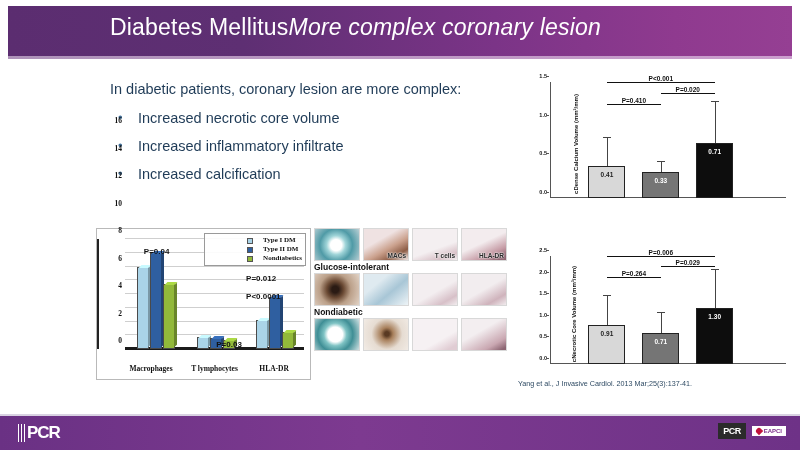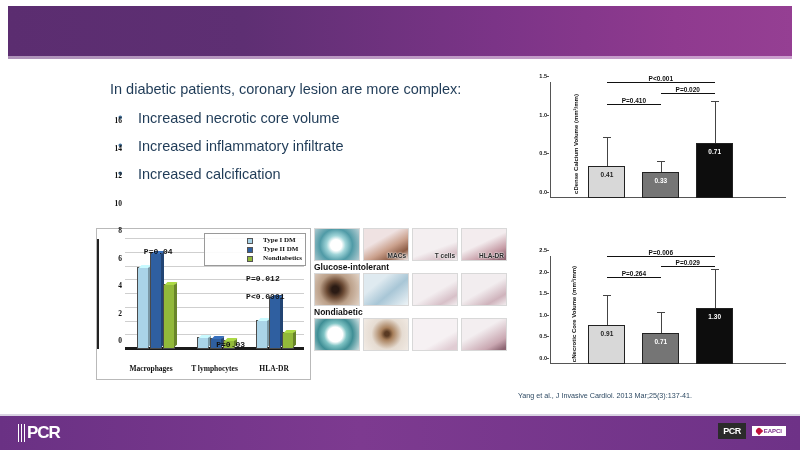--- a/index.html
+++ b/index.html
@@ -37,21 +37,21 @@
   #c3d-base { position:absolute; left:28px; right:6px; bottom:29px; height:3px; background:#1b1b1b; }
   .c3d-group { position:absolute; bottom:0; display:flex; align-items:flex-end; gap:1px; }
   .c3d-bar { position:relative; width:12px; }
   .c3d-bar .top { position:absolute; left:2px; right:-2px; height:3px; top:-3px;
     transform:skewX(-45deg); }
   .c3d-bar .side { position:absolute; right:-3px; width:3px; top:-1px; bottom:2px;
     transform:skewY(-38deg); }
   .c3d-xlabel { position:absolute; bottom:6px; font-size:7.5px; font-weight:bold;
     font-family:"Liberation Serif", serif; color:#111; text-align:center; transform:translateX(-50%); }
   .c3d-pval { position:absolute; font-size:8px; font-weight:bold;
-    font-family:Liberation Mono, monospace; color:#111; white-space:nowrap; }
+    font-family:Liberation Sans, sans-serif; color:#111; white-space:nowrap; }
   #c3d-legend { position:absolute; right:4px; top:4px; background:rgba(255,255,255,.9);
     border:1px solid #9a9a9a; padding:2px 3px; }
   #c3d-legend div { display:flex; align-items:center; gap:10px; font-size:7px;
     font-family:"Liberation Serif", serif; font-weight:bold; color:#111; line-height:9px;margin-left:39px; }
   #c3d-legend span.sw { width:6px; height:6px; display:inline-block; border:.5px solid #555; }
 
   
   #histo { position:absolute; left:314px; top:228px; width:198px; height:152px; }
   .h-rowlabel { font-size:8.5px; font-weight:bold; color:#111; line-height:11px; }
   .h-row { display:flex; gap:3px; margin-bottom:1px; }
@@ -72,21 +72,21 @@
   .r-tick:after { content:""; position:absolute; left:100%; top:50%; width:2px; height:1px; background:#555; }
   .r-bar { position:absolute; bottom:0; border:1px solid #222; }
   .r-barval { position:absolute; left:0; right:0; top:4px; text-align:center;
     font-size:6.5px; font-weight:bold; }
   .r-err { position:absolute; width:1px; background:#444; }
   .r-errcap { position:absolute; height:1px; background:#444; }
   .r-brk { position:absolute; height:1px; background:#111; }
   .r-brklab { position:absolute; font-size:6.5px; font-weight:bold; color:#111;
     white-space:nowrap; transform:translateX(-50%); }
 
-  #citations { position:absolute; left:518px; top:390px; width:280px; }
+  #citations { position:absolute; left:518px; top:378px; width:280px; }
   #citations div { font-size:7.2px; color:#2e4a63; line-height:11px; }
 
   
   #footer { position:absolute; left:0; bottom:0; width:800px; height:34px;
     background:linear-gradient(to right,#6a3184,#7d3a90 45%,#6e3287); }
   #footer-accent { position:absolute; left:0; bottom:34px; width:800px; height:2px; background:#d9d2e2; }
   #pcr-logo { position:absolute; left:18px; top:4px; width:78px; height:26px;
     display:flex; align-items:center; }
   #pcr-logo .pcrtxt { color:#fff; font-weight:bold; font-size:17px; letter-spacing:-1px;
     font-family:"Liberation Sans", sans-serif; }
@@ -102,20 +102,23 @@
     transform:rotate(-45deg); }
   #fr-euro .etxt { font-size:6px; color:#7b2d8a; font-weight:bold; line-height:6px; }
 </style>
 </head>
 <body>
 
 <div id="slide">
 
   <div id="header-band"></div>
   <div id="header-underline"></div>
+  <div id="title-wrap">
+    <span id="title-main">Diabetes Mellitus</span><span id="title-sub">More complex coronary lesion</span>
+  </div>
 
   <div id="text-block">
     <div id="intro">In diabetic patients, coronary lesion are more complex:</div>
     <ul id="bullets">
         <li><span class="bdot">•</span><span>Increased necrotic core volume</span></li>
         <li><span class="bdot">•</span><span>Increased inflammatory infiltrate</span></li>
         <li><span class="bdot">•</span><span>Increased calcification</span></li>
       </ul>
   </div>
 

